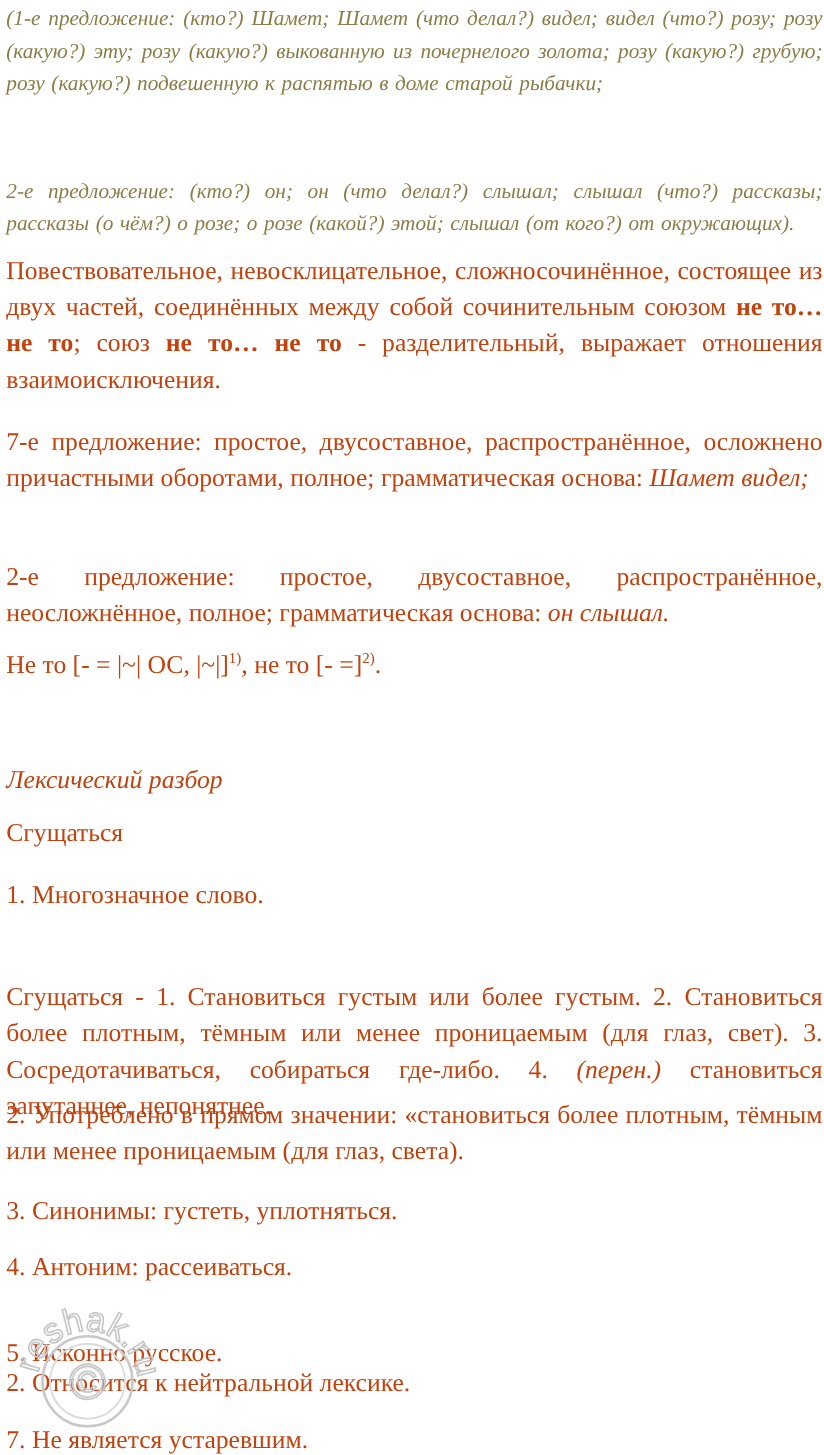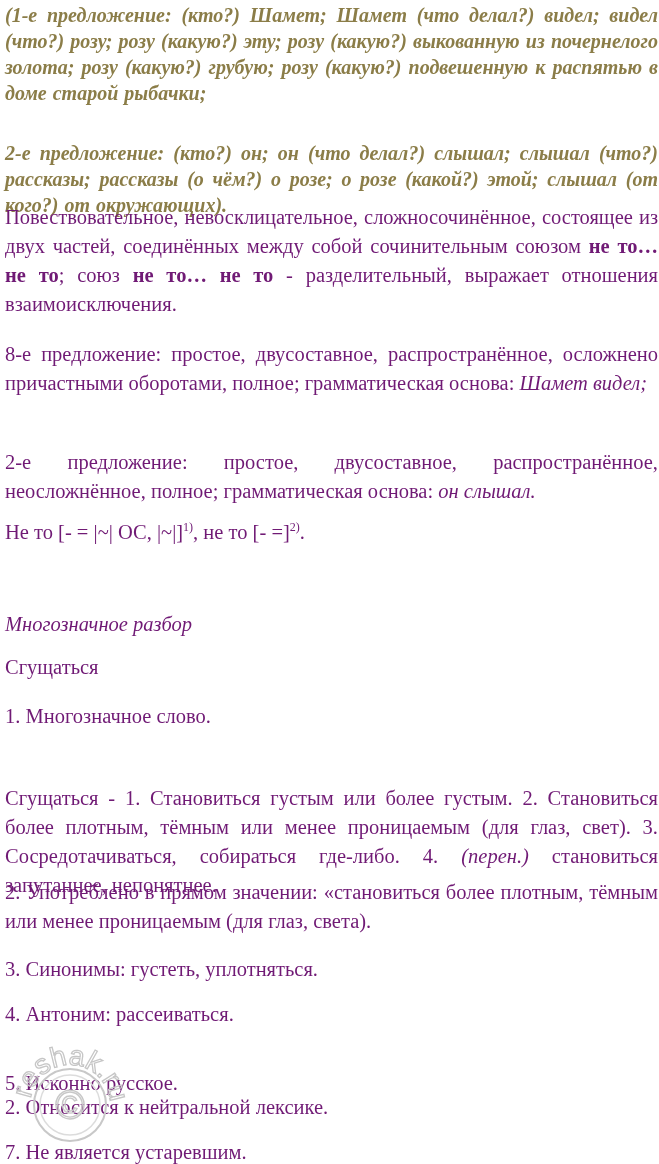--- a/index.html
+++ b/index.html
@@ -21,30 +21,29 @@
       top: 0;
       width: 653px;
     }
     p {
       margin: 0;
       text-align: justify;
       text-align-last: left;
     }
     .analysis {
       font-style: italic;
-      font-size: 20px;
+      font-size: 17px;
       line-height: 26px;
       color: #8b7d48;
       word-spacing: 1px;
-      font-weight: bold;
     }
     .body-text {
       font-size: 20.5px;
       line-height: 29px;
-      color: #701a75;
+      color: #c2410c;
       font-family: Liberation Serif, serif;
     }
     .p1 { position: absolute; top: 2px; left: 0; width: 653px; }
     .p2 { position: absolute; top: 140px; left: 0; width: 653px; }
     .p3 { position: absolute; top: 203px; left: 0; width: 653px; }
     .p4 { position: absolute; top: 340px; left: 0; width: 653px; }
     .p5 { position: absolute; top: 448px; left: 0; width: 653px; }
     .p6 { position: absolute; top: 518px; left: 0; width: 653px; }
     .p7 { position: absolute; top: 610px; left: 0; width: 653px; }
     .p8 { position: absolute; top: 653px; left: 0; width: 653px; }
@@ -79,27 +78,27 @@
 <body>
 
 <div class="page">
 
   <p class="analysis p1">(1-е предложение: (кто?) Шамет; Шамет (что делал?) видел; видел (что?) розу; розу (какую?) эту; розу (какую?) выкованную из почернелого золота; розу (какую?) грубую; розу (какую?) подвешенную к распятью в доме старой рыбачки;</p>
 
   <p class="analysis p2">2-е предложение: (кто?) он; он (что делал?) слышал; слышал (что?) рассказы; рассказы (о чём?) о розе; о розе (какой?) этой; слышал (от кого?) от окружающих).</p>
 
   <p class="body-text p3"><span>Повествовательное, невосклицательное, сложносочинённое, состоящее из двух частей, соединённых между собой сочинительным союзом </span><b>не то… не то</b><span>; союз </span><b>не то… не то</b><span> - разделительный, выражает отношения взаимоисключения.</span></p>
 
-  <p class="body-text p4"><span>8-е предложение: простое, двусоставное, распространённое, осложнено причастными оборотами, полное; грамматическая основа: </span><i>Шамет видел;</i></p>
+  <p class="body-text p4"><span>7-е предложение: простое, двусоставное, распространённое, осложнено причастными оборотами, полное; грамматическая основа: </span><i>Шамет видел;</i></p>
 
   <p class="body-text p5"><span>2-е предложение: простое, двусоставное, распространённое, неосложнённое, полное; грамматическая основа: </span><i>он слышал.</i></p>
 
   <p class="body-text p6"><span>Не то [- = |~| ОС, |~|]</span><sup>1)</sup><span>, не то [- =]</span><sup>2)</sup><span>.</span></p>
 
-  <p class="body-text heading-italic p7">Многозначное разбор</p>
+  <p class="body-text heading-italic p7">Лексический разбор</p>
 
   <p class="body-text p8">Сгущаться</p>
 
   <p class="body-text p9">1. Многозначное слово.</p>
 
   <p class="body-text p10"><span>Сгущаться - 1. Становиться густым или более густым. 2. Становиться более плотным, тёмным или менее проницаемым (для глаз, свет). 3. Сосредотачиваться, собираться где-либо. 4. </span><i>(перен.)</i><span> становиться запутаннее, непонятнее.</span></p>
 
   <p class="body-text p11">2. Употреблено в прямом значении: «становиться более плотным, тёмным или менее проницаемым (для глаз, света).</p>
 
   <p class="body-text p12">3. Синонимы: густеть, уплотняться.</p>

